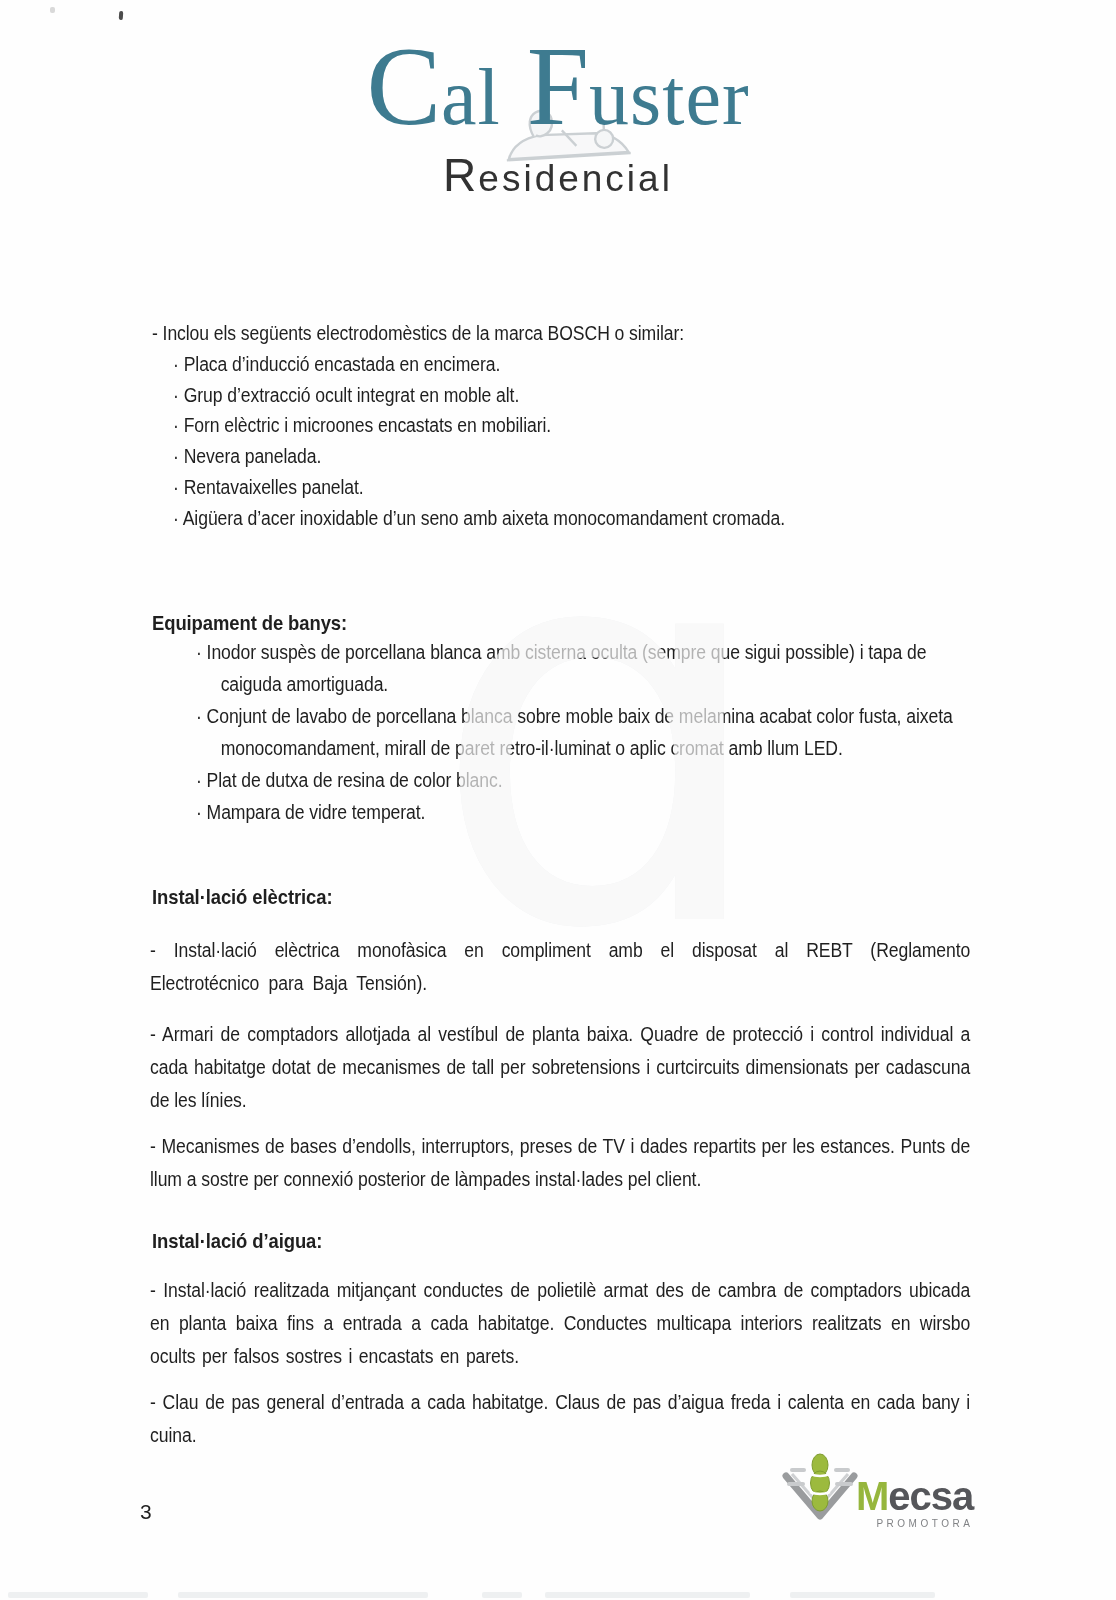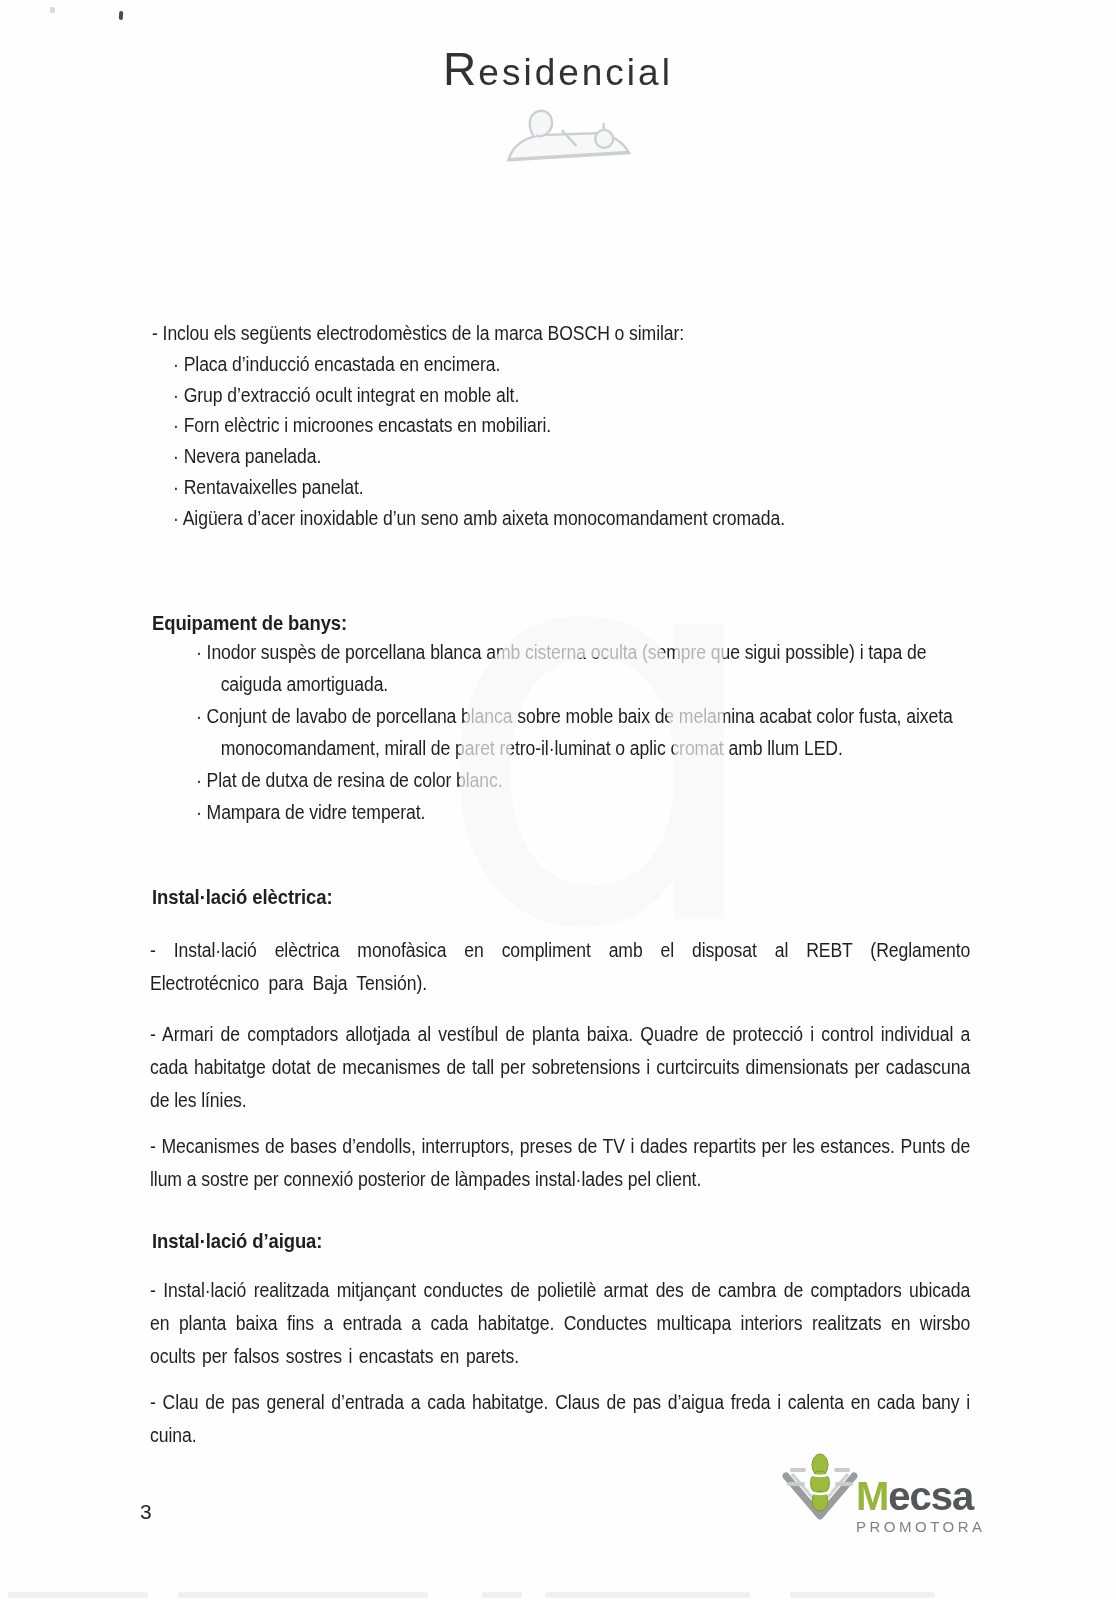--- a/index.html
+++ b/index.html
@@ -19,21 +19,21 @@
     user-select:none;pointer-events:none;
   }
   .wm-back{color:#ecedee;z-index:0;}
   .wm-front{color:rgba(255,255,255,0.66);z-index:3;}
   
   .logo{position:absolute;top:30px;left:0;right:0;text-align:center;z-index:1;}
   .brand{font-family:"Liberation Serif", serif;color:#3e7b90;line-height:1;}
   .brand .cap{font-size:112px;}
   .brand .cap2{margin-left:26px;}
   .brand .low{font-size:80px;letter-spacing:1px;}
-  .subtitle{margin-top:12px;color:#323232;letter-spacing:3px;font-size:37px;}
+  .subtitle{margin-top:6px;color:#323232;letter-spacing:3px;font-size:37px;}
   .subtitle .sub-cap{font-size:46px;letter-spacing:2px;}
   .plane{position:absolute;left:498px;top:100px;z-index:0;opacity:.85;}
   
   .tblock{position:absolute;z-index:1;font-size:20px;letter-spacing:-0.1px;
           width:932px;transform:scaleX(0.88);transform-origin:0 0;}
   .intro{left:152px;top:318px;line-height:30.8px;}
   .intro .sub-item{padding-left:24px;}
   .sec-heading{position:absolute;z-index:1;left:152px;font-size:20.5px;font-weight:bold;
                letter-spacing:-0.1px;transform:scaleX(0.9);transform-origin:0 0;white-space:nowrap;}
   .bath-items{left:196px;top:636px;width:880px;line-height:32px;}
@@ -41,21 +41,21 @@
   .para{position:absolute;z-index:1;left:150px;width:932px;
         transform:scaleX(0.88);transform-origin:0 0;
         text-align:justify;line-height:33px;font-size:20px;letter-spacing:-0.1px;}
   
   .page-number{position:absolute;left:140px;top:1500px;font-size:21px;z-index:1;}
   .mecsa{position:absolute;left:778px;top:1452px;width:200px;height:90px;z-index:1;}
   .mecsa-icon{position:absolute;left:0;top:0;}
   .mecsa-text{position:absolute;left:78px;top:24px;font-weight:bold;font-size:40px;letter-spacing:-1px;line-height:1;}
   .m-green{color:#96b63d;}
   .m-gray{color:#55565a;}
-  .mecsa-tag{font-weight:normal;font-size:15px;letter-spacing:3.5px;color:#808285;text-align:right;margin-top:3px;}
+  .mecsa-tag{font-weight:normal;font-size:10px;letter-spacing:3.5px;color:#808285;text-align:right;margin-top:3px;}
   
   .bottom-strip{position:absolute;left:0;bottom:2px;height:6px;width:100%;z-index:1;}
   .bottom-strip span{position:absolute;top:0;height:6px;background:#eef0f1;border-radius:2px;}
   .bs1{left:8px;width:140px;}
   .bs2{left:178px;width:250px;}
   .bs3{left:482px;width:40px;}
   .bs4{left:545px;width:205px;}
   .bs5{left:790px;width:145px;}
 </style>
 </head>
@@ -73,20 +73,23 @@
       <path d="M8,58 L132,55"></path>
       <path d="M10,57 Q16,38 42,34 L98,34 Q120,36 130,54 Z" fill="#f7f8f9"></path>
       <path d="M36,36 C22,10 50,2 54,18 C57,31 44,38 38,34" fill="#f4f5f6"></path>
       <path d="M64,30 L78,46"></path>
       <circle cx="106" cy="40" r="9" fill="#f4f5f6"></circle>
       <path d="M106,31 L106,24"></path>
     </g>
   </svg>
 
   <header class="logo">
+    <div class="brand">
+      <span class="cap">C</span><span class="low">al</span><span class="cap cap2">F</span><span class="low">uster</span>
+    </div>
     <div class="subtitle">
       <span class="sub-cap">R</span><span>esidencial</span>
     </div>
   </header>
 
   <section class="tblock intro">
     <div class="lead">- Inclou els següents electrodomèstics de la marca BOSCH o similar:</div>
     <div class="sub-item">· Placa d’inducció encastada en encimera.</div>
     <div class="sub-item">· Grup d’extracció ocult integrat en moble alt.</div>
     <div class="sub-item">· Forn elèctric i microones encastats en mobiliari.</div>

